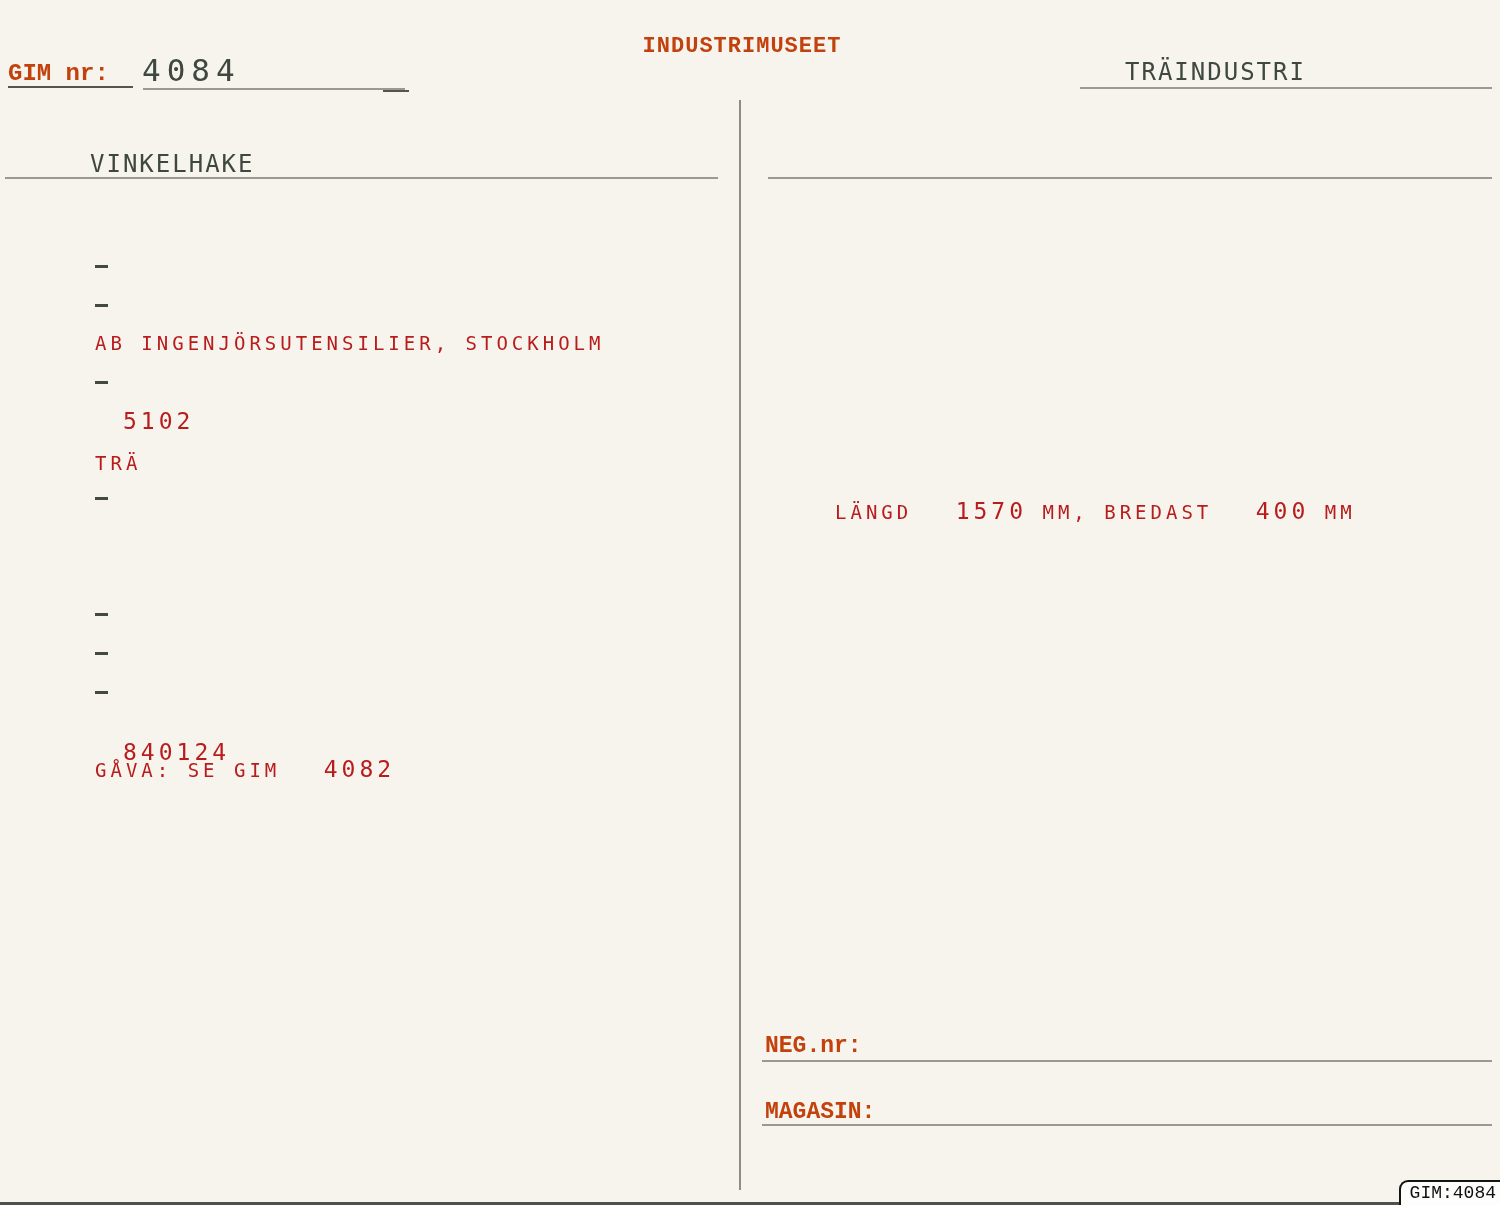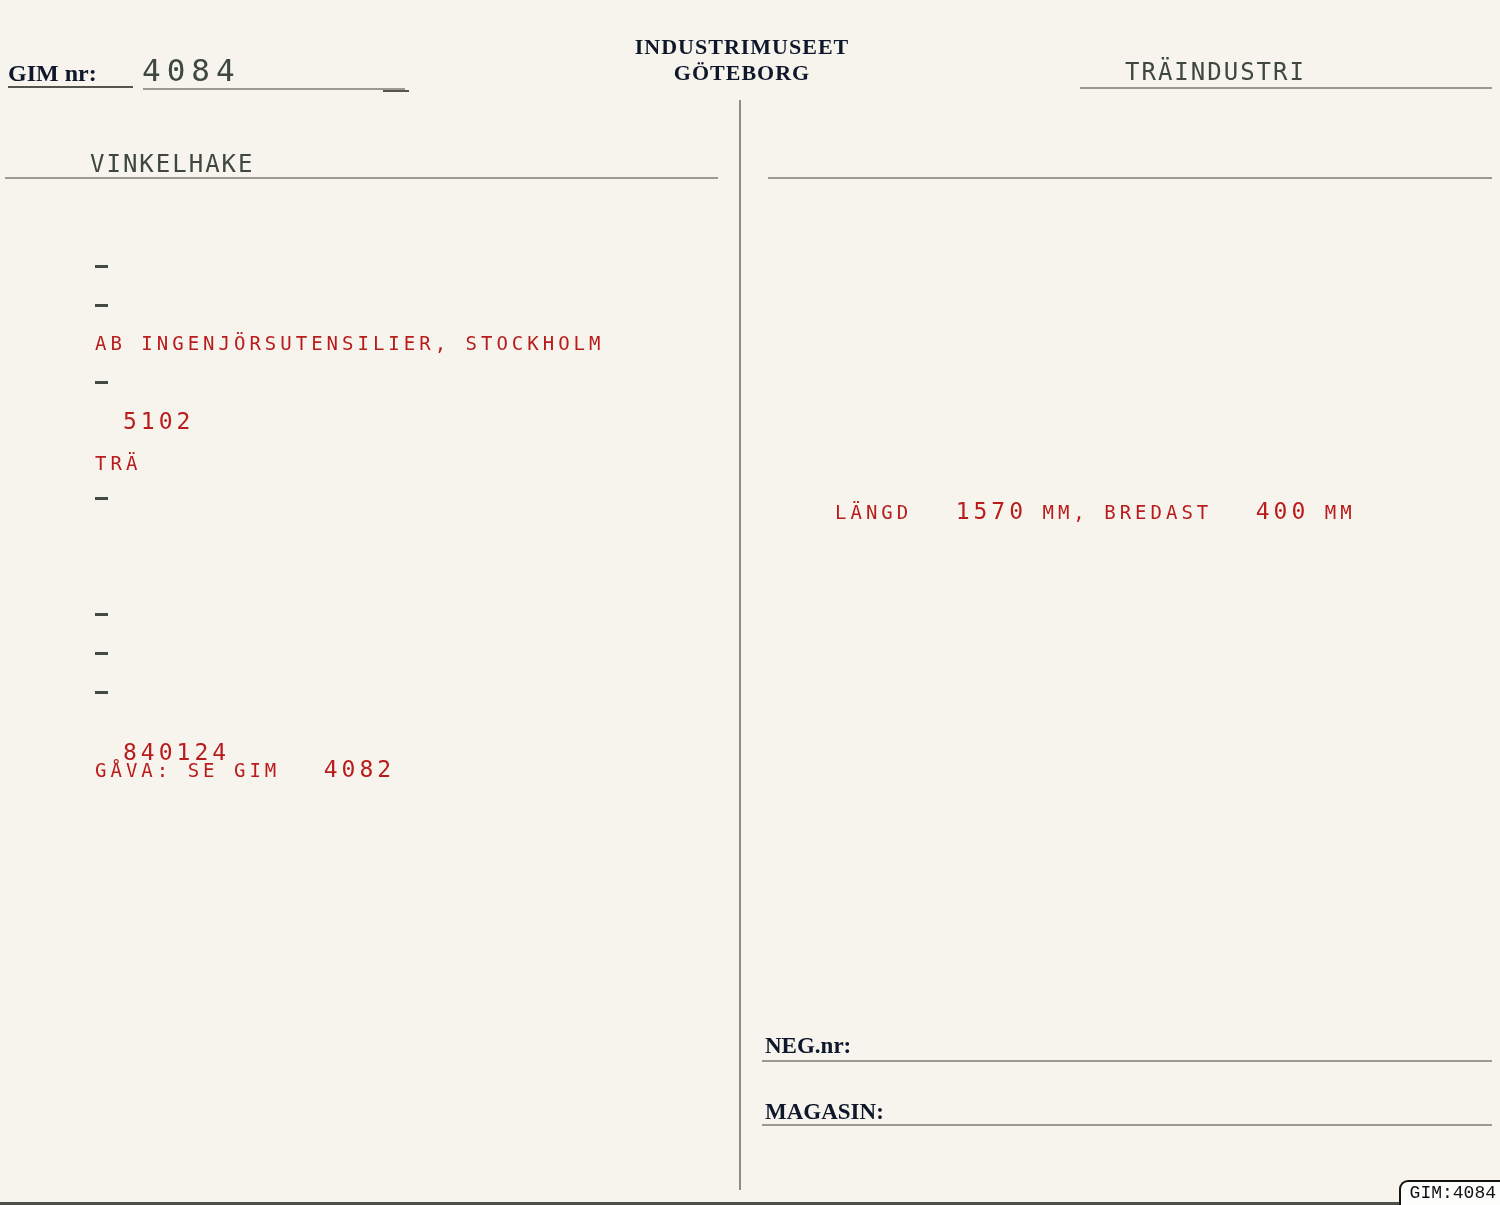--- a/index.html
+++ b/index.html
@@ -2,21 +2,21 @@
 <html><head>
 <meta charset="utf-8">
 <style>
   html,body { margin:0; padding:0; background:#6e6e6e; }
   .card {
     position:relative; width:1500px; height:1205px;
     background:#f6f4ed; overflow:hidden;
     font-family:"Liberation Sans", sans-serif;
   }
   
-  .printed { position:absolute; font-family:Liberation Serif, serif; font-weight:bold; color:#0f172a; }
+  .printed { position:absolute; font-family:Liberation Mono, monospace; font-weight:bold; color:#c2410c; }
   
   .typed { font-family:"DejaVu Sans Mono","Liberation Mono",monospace; color:#b91c1c; }
   .typed-line { font-size:19px; letter-spacing:4px; line-height:39px; white-space:pre; }
   .typed-line .dig { font-size:23px; letter-spacing:4px;margin-left:28px; }
   .mono-heading { position:absolute; font-size:24px; letter-spacing:2px; color:#3f4840; }
   .gim-value { position:absolute; font-size:31px; letter-spacing:6px; color:#3f4840; }
   .rule  { position:absolute; height:2px; background:#9a9a92; }
   .rule-dark { position:absolute; height:2px; background:#55554e; }
   .vrule { position:absolute; width:2px; background:#8d8d85; }
   .entries { position:absolute; left:95px; top:247px; width:630px; }
@@ -38,21 +38,20 @@
 <div class="card">
 
   <div class="printed" style="left:8px; top:60px; font-size:24px;">GIM nr:</div>
   <div class="gim-value typed" style="left:142px; top:52px;">4084</div>
   <div class="rule-dark" style="left:8px; top:86px; width:125px;"></div>
   <div class="rule" style="left:143px; top:88px; width:262px;"></div>
   <div class="rule-dark" style="left:383px; top:90px; width:26px;"></div>
 
   <div class="center-head printed">
     <div>INDUSTRIMUSEET</div>
-    <div>GÖTEBORG</div>
   </div>
 
   <div class="mono-heading typed" style="left:1125px; top:58px;">TRÄINDUSTRI</div>
   <div class="rule" style="left:1080px; top:87px; width:412px;"></div>
 
   <div class="mono-heading typed" style="left:90px; top:150px;">VINKELHAKE</div>
   <div class="rule" style="left:5px; top:177px; width:713px;"></div>
   <div class="rule" style="left:768px; top:177px; width:724px;"></div>
 
   <div class="vrule" style="left:739px; top:100px; height:1090px;"></div>

